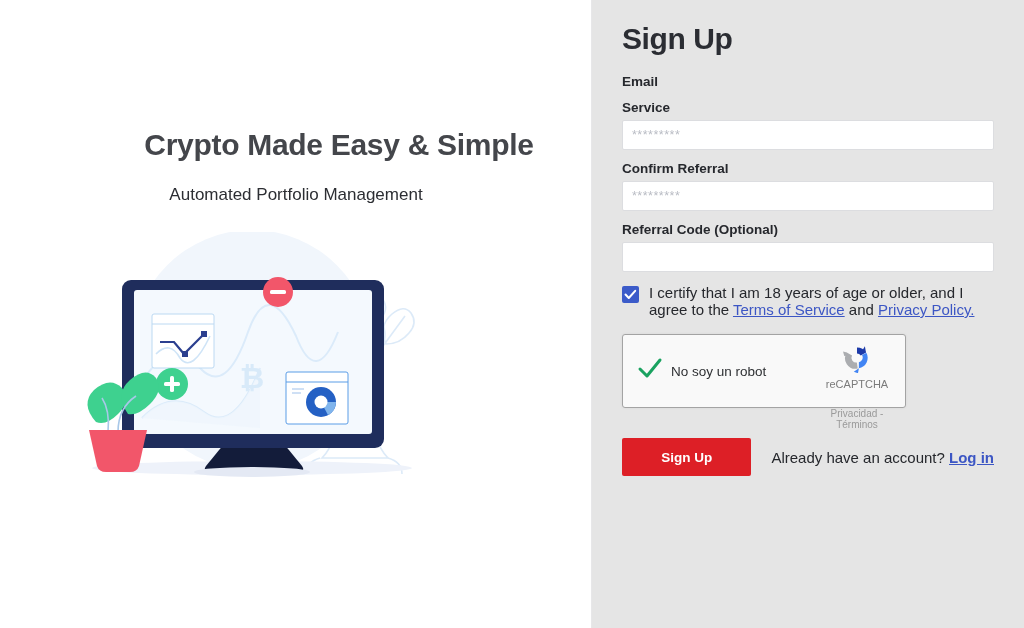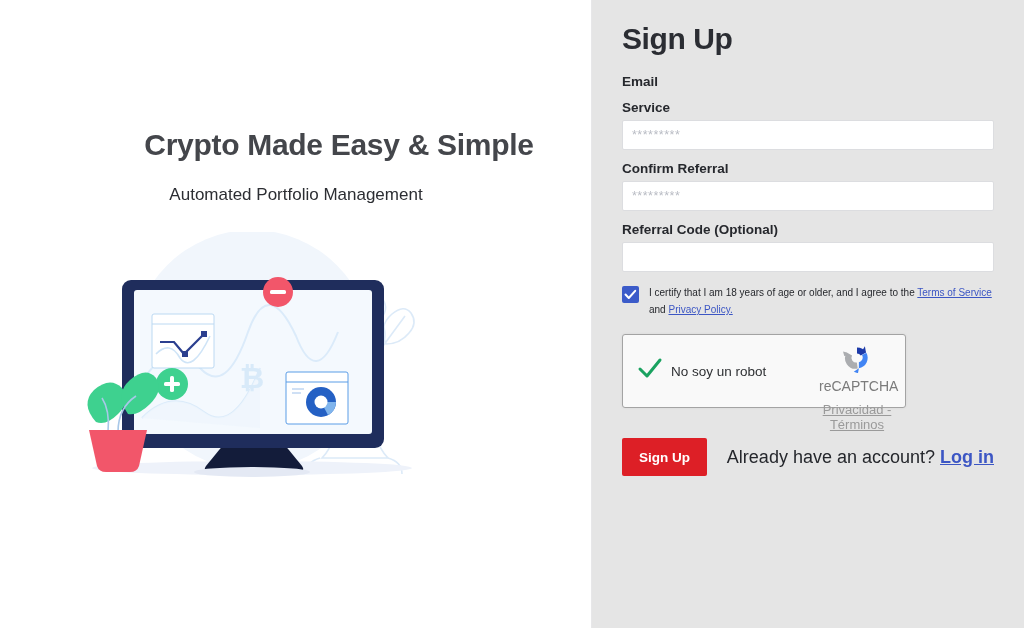--- a/index.html
+++ b/index.html
@@ -64,53 +64,53 @@
 
   
   .certify-row { display: flex; gap: 10px; margin-top: 12px; align-items: flex-start; }
   .checkbox {
     width: 17px; height: 17px; flex: 0 0 17px; margin-top: 2px;
     background: #3b5bc9; border-radius: 2px;
     position: relative;
   }
   .checkbox svg { position: absolute; left: 2px; top: 2px; }
   .certify-text {
-    font-size: 10px; color: #26282d; line-height: 17px;
+    font-size: 15px; color: #26282d; line-height: 17px;
   }
   .link { color: #3c56c4; text-decoration: underline; cursor: pointer; }
 
   
   .recaptcha {
     margin-top: 16px;
     width: 284px; height: 74px;
     background: #f9f9f9; border: 1px solid #a3a3a3; border-radius: 3px;
     box-shadow: 0 0 3px rgba(0,0,0,0.06);
     display: flex; align-items: center; position: relative;
   }
   .rc-check { margin-left: 14px; width: 30px; }
   .rc-label { font-size: 13.5px; color: #2e3033; margin-left: 4px; }
   .rc-brand {
     position: absolute; right: 10px; top: 8px;
     width: 76px; text-align: center;
   }
-  .rc-brand-name { font-size: 14px; color: #7b7b7b; margin-top: 1px; }
-  .rc-brand-legal { font-size: 13px; color: #9a9a9a; margin-top: 8px; text-decoration: underline; }
+  .rc-brand-name { font-size: 11px; color: #7b7b7b; margin-top: 1px; }
+  .rc-brand-legal { font-size: 10px; color: #9a9a9a; margin-top: 18px; }
 
   
   .actions {
     margin-top: 30px; display: flex; align-items: center;
   }
   .signup-btn {
     width: 142px; height: 38px;
     background: #dd1f26; color: #fff; border: none; border-radius: 2px;
     font-family: "Liberation Sans", sans-serif;
     font-size: 13.5px; font-weight: bold; cursor: pointer;
   }
   .already {
-    margin-left: 20px; font-size: 18px; color: #25272c; white-space: nowrap;
+    margin-left: 20px; font-size: 15px; color: #25272c; white-space: nowrap;
   }
   .already .link { font-weight: bold; }
 </style>
 </head>
 <body>
 
 <div class="page">
 
   <div class="left-panel">
 

